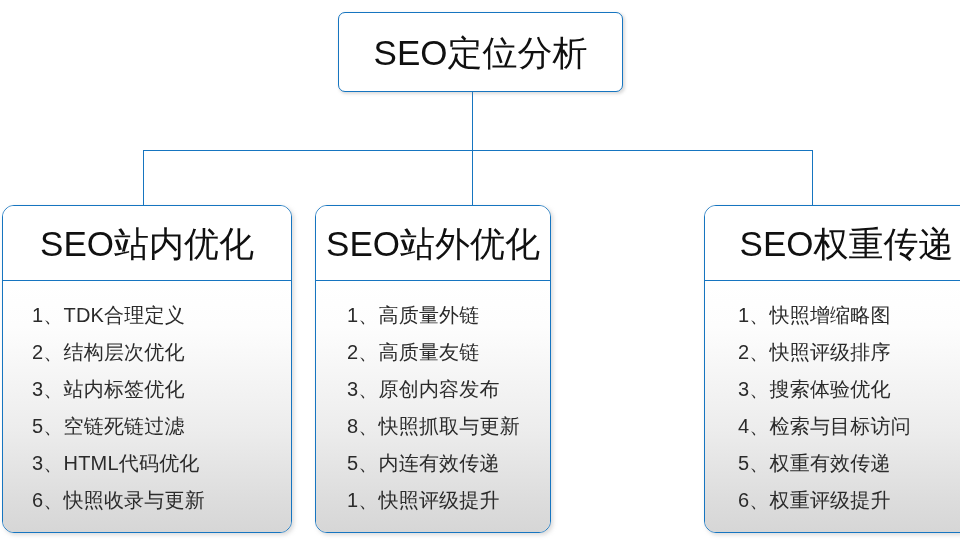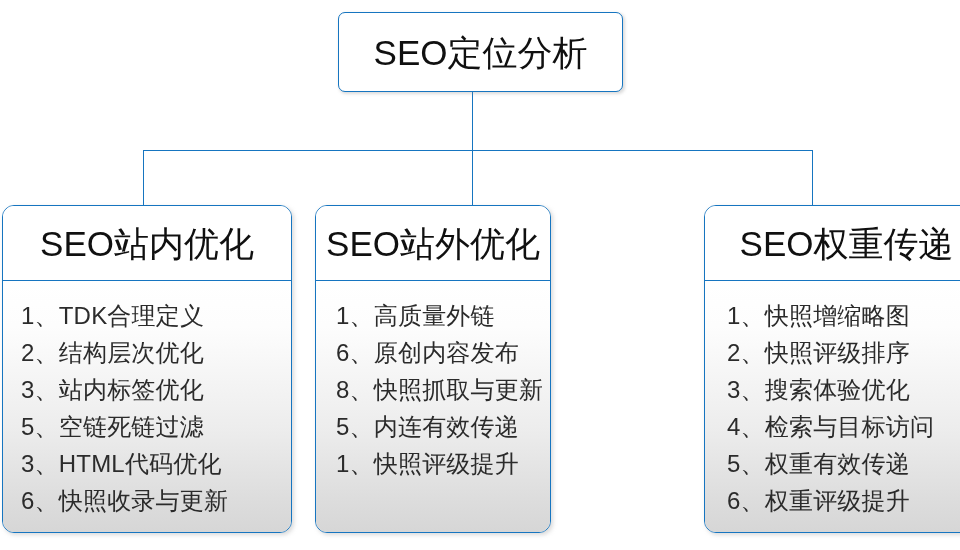--- a/index.html
+++ b/index.html
@@ -97,25 +97,26 @@
     background: linear-gradient(to bottom, #ffffff 0%, #fdfdfd 18%, #ededed 58%, #dcdcdc 88%, #d6d6d6 100%);
     padding: 16px 0 0 0;
     box-sizing: border-box;
   }
   .branch-list {
     list-style: none;
     margin: 0;
     padding: 0 0 0 18px;
   }
   .branch-list li {
-    font-size: 24px;
+    font-size: 20px;
     line-height: 37px;
     color: #2b2b2b;
     white-space: nowrap;
     letter-spacing: 0.2px;
+    margin-left: 11px;
   }
   #branch-2 .branch-list { padding-left: 22px; }
   #branch-1 .branch-list { padding-left: 20px; }
 </style>
 </head>
 <body>
 
 <div id="diagram-canvas">
 
   <svg id="connectors" viewBox="0 0 960 550" width="960" height="550" xmlns="http://www.w3.org/2000/svg">
@@ -149,21 +150,22 @@
     </div>
   </div>
 
   <div class="branch-card" id="branch-1">
     <div class="branch-header">
       <span class="branch-title">SEO站外优化</span>
     </div>
     <div class="branch-body">
       <ul class="branch-list">
         <li>1、高质量外链</li>
-        <li>6、原创内容发布</li>
+        <li>2、高质量友链</li>
+        <li>3、原创内容发布</li>
         <li>8、快照抓取与更新</li>
         <li>5、内连有效传递</li>
         <li>1、快照评级提升</li>
       </ul>
     </div>
   </div>
 
   <div class="branch-card" id="branch-2">
     <div class="branch-header">
       <span class="branch-title">SEO权重传递</span>

